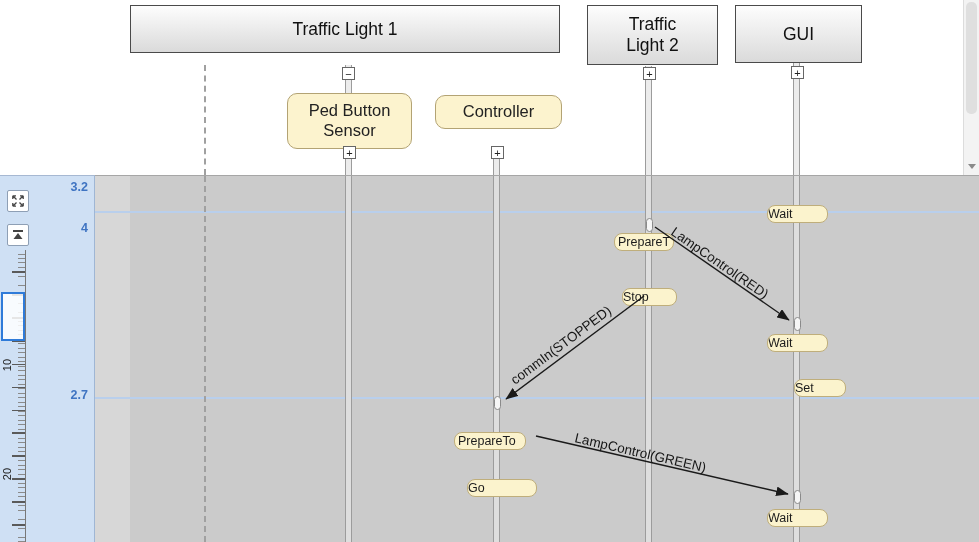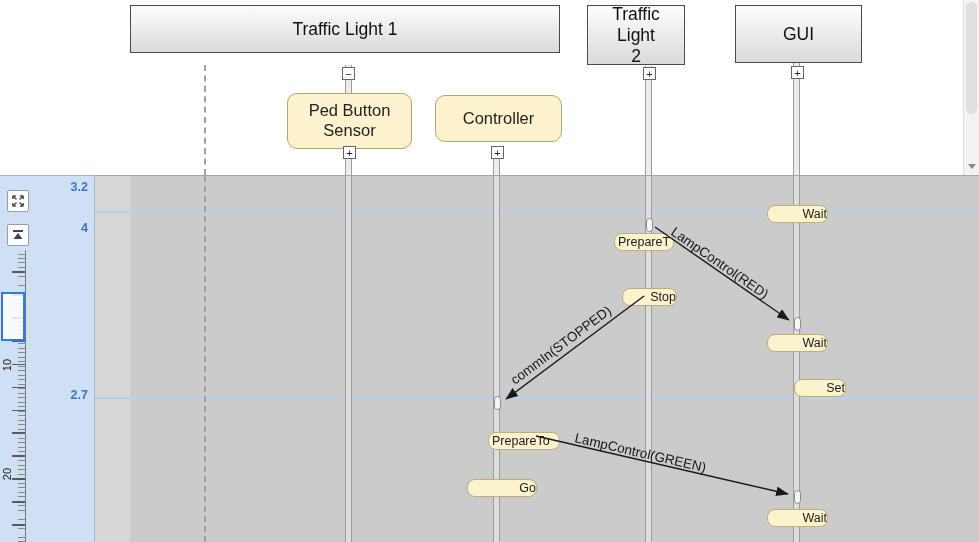--- a/index.html
+++ b/index.html
@@ -22,21 +22,21 @@
   .dash{position:absolute;width:0;border-left:2px dashed #a0a0a0;z-index:2}
 
   
   .canvas{position:absolute;left:95px;top:175px;width:884px;height:367px;background:#cbcbcb;
         border-top:1px solid #a6a6a6;box-sizing:border-box;z-index:1}
   .strip{position:absolute;left:95px;top:176px;width:35px;height:366px;background:#d7d7d7;z-index:1}
   .rowline{position:absolute;left:95px;width:884px;height:2px;background:#b9cfec;z-index:2}
   .pill{position:absolute;width:7px;height:14px;background:#f6f6f6;border:1px solid #8a8a8a;
         border-radius:3.5px;box-sizing:border-box;z-index:5}
   .event{position:absolute;height:18px;background:#fbf3cd;border:1px solid #bfae7b;border-radius:8px;
-        box-sizing:border-box;font-size:12.5px;line-height:16px;color:#1c1c1c;text-align:right;
+        box-sizing:border-box;font-size:12.5px;line-height:16px;color:#1c1c1c;text-align:left;
         overflow:hidden;white-space:nowrap;z-index:6}
   .event-left{text-align:left;padding-left:3px}
   .overlay{position:absolute;left:0;top:0;z-index:7;pointer-events:none}
   .overlay text{font-family:"Liberation Sans",sans-serif;font-size:13.5px;fill:#161616}
 
   
   .gutter{position:absolute;left:0;top:175px;width:95px;height:367px;background:#cfe0f4;
         border-top:1px solid #a6b8d2;border-right:1px solid #9fb6d4;box-sizing:border-box;z-index:5}
   .rowlabel{position:absolute;width:24px;text-align:right;color:#3f74c2;font-size:12.5px;
         font-weight:bold;z-index:6}
@@ -64,31 +64,31 @@
 </head>
 <body>
 
 <div class="app">
 
   <div>
 
     <div class="head" style="left:130px;top:5px;width:430px;height:48px">
       <span>Traffic Light 1</span>
     </div>
-    <div class="head" style="left:587px;top:5px;width:98px;height:60px;padding:0 28px">
+    <div class="head" style="left:587px;top:5px;width:131px;height:60px;padding:0 28px">
       <span>Traffic Light 2</span>
     </div>
     <div class="head" style="left:735px;top:5px;width:127px;height:58px">
       <span>GUI</span>
     </div>
 
     <div class="subhead" style="left:287px;top:93px;width:125px;height:56px;padding:0 8px">
       <span>Ped Button Sensor</span>
     </div>
-    <div class="subhead" style="left:435px;top:95px;width:127px;height:47px">
+    <div class="subhead" style="left:435px;top:95px;width:127px;height:34px">
       <span>Controller</span>
     </div>
 
     <button class="toggle" style="left:342px;top:67px">−</button>
     <button class="toggle" style="left:643px;top:67px">+</button>
     <button class="toggle" style="left:791px;top:66px">+</button>
     <button class="toggle" style="left:343px;top:146px">+</button>
     <button class="toggle" style="left:491px;top:146px">+</button>
 
     <div class="dash" style="left:204px;top:65px;height:110px"></div>
@@ -121,21 +121,21 @@
   <div class="pill" style="left:646px;top:218px"></div>
   <div class="pill" style="left:794px;top:317px"></div>
   <div class="pill" style="left:494px;top:396px"></div>
   <div class="pill" style="left:794px;top:490px"></div>
 
   <div class="event" style="left:767px;top:205px;width:61px">Wait</div>
   <div class="event event-left" style="left:614px;top:233px;width:60px">PrepareT</div>
   <div class="event" style="left:622px;top:288px;width:55px">Stop</div>
   <div class="event" style="left:767px;top:334px;width:61px">Wait</div>
   <div class="event" style="left:794px;top:379px;width:52px">Set</div>
-  <div class="event event-left" style="left:488px;top:432px;width:72px">PrepareTo</div>
+  <div class="event event-left" style="left:454px;top:432px;width:72px">PrepareTo</div>
   <div class="event" style="left:467px;top:479px;width:70px">Go</div>
   <div class="event" style="left:767px;top:509px;width:61px">Wait</div>
 
   <svg class="overlay" width="979" height="542">
     <defs>
       <marker id="ah" markerWidth="9.5" markerHeight="7" refX="8.5" refY="3.5" orient="auto">
         <path d="M0,0 L9,3.5 L0,7 Z" fill="#1a1a1a"></path>
       </marker>
     </defs>
     <line x1="655" y1="227" x2="789" y2="320" stroke="#1a1a1a" stroke-width="1.4" marker-end="url(#ah)"></line>

